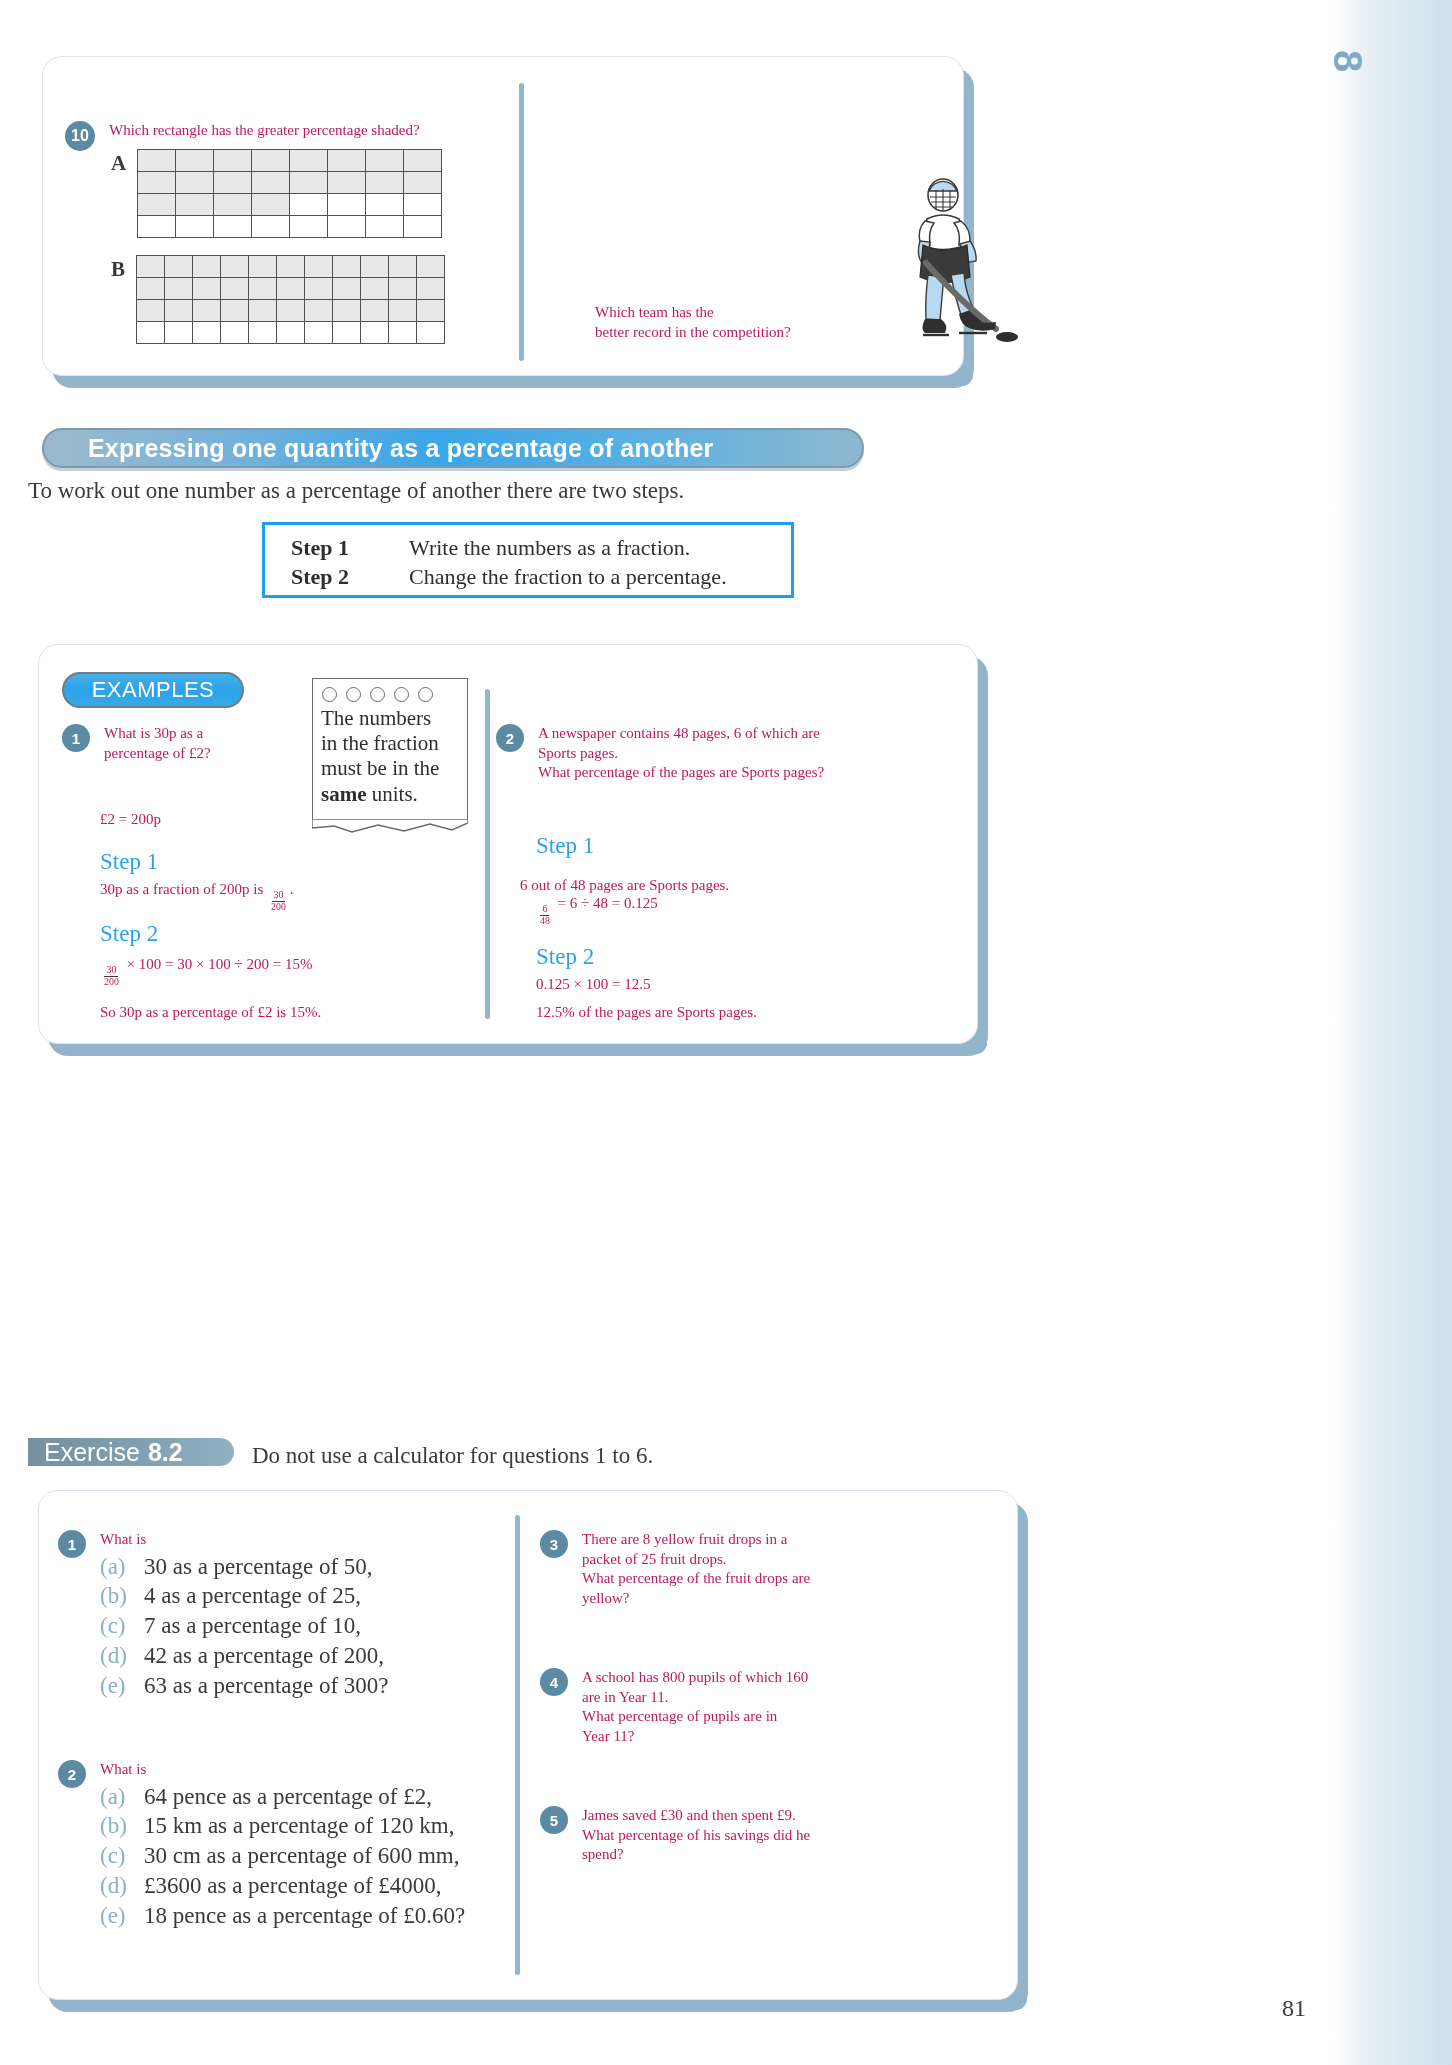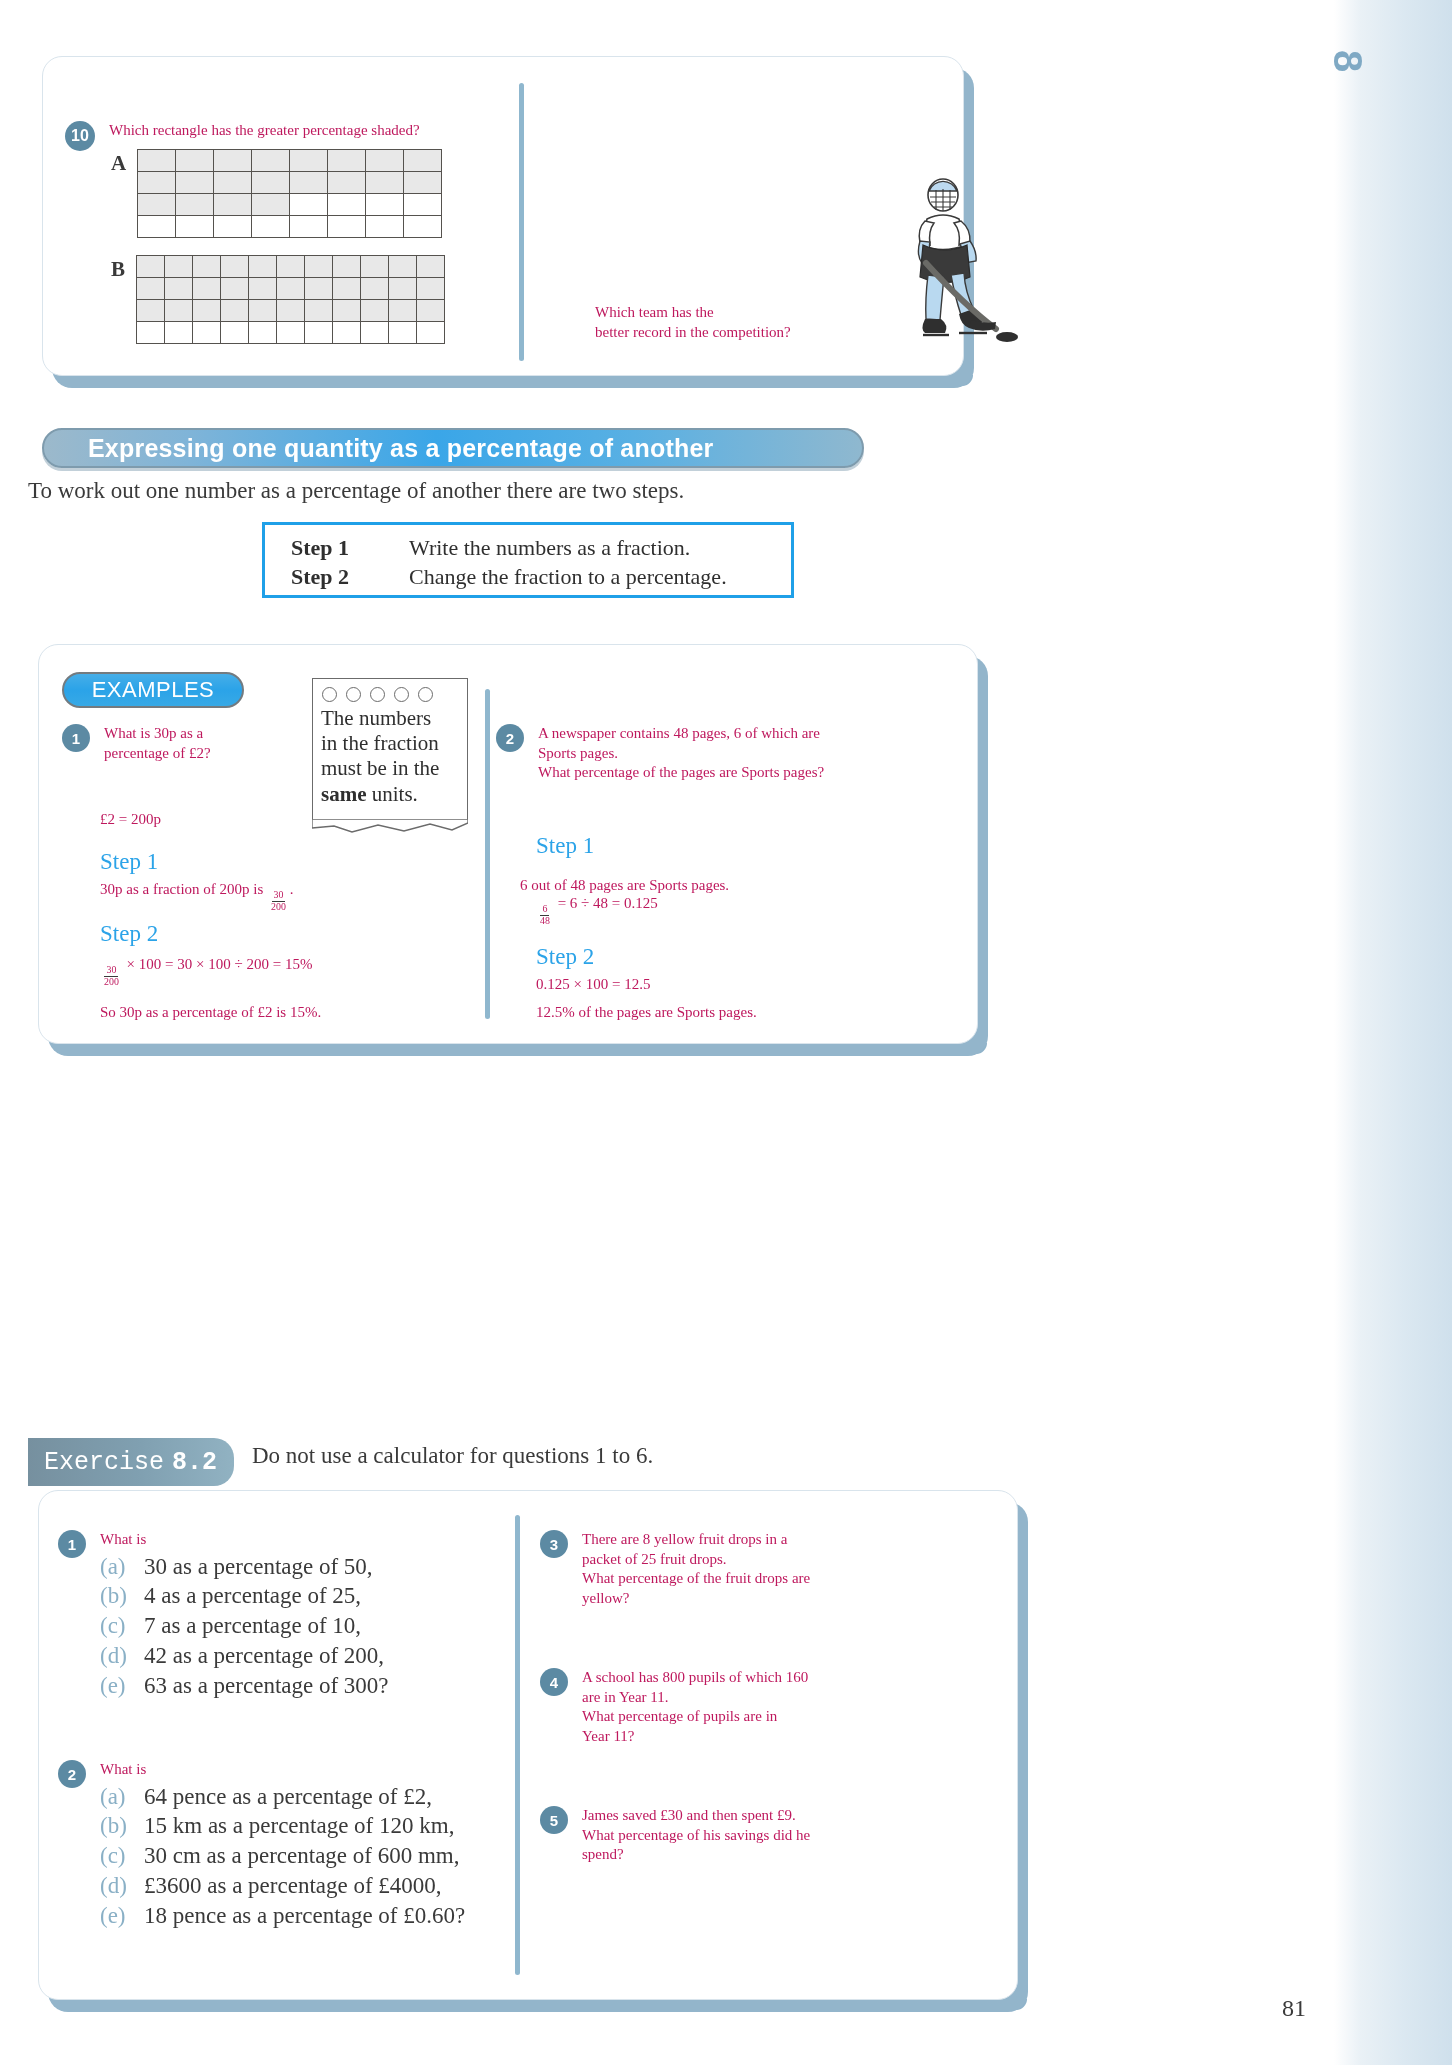--- a/index.html
+++ b/index.html
@@ -163,25 +163,25 @@
   .steplabel { color:#2ba3e8; font-size:23px; }
 
   
   .frac { display:inline-flex; flex-direction:column; align-items:center;
           vertical-align:-0.45em; font-size:0.66em; line-height:1.02; margin:0 2px; }
   .frac .num { border-bottom:1.3px solid #3a3a3a; padding:0 2px; }
   .frac .den { padding:0 2px; }
 
   
   #exheader {
-    position:absolute; left:28px; top:1438px; width:206px; height:48px;
+    position:absolute; left:28px; top:1438px; width:206px; height:28px;
     border-radius:0 20px 20px 0;
     background:linear-gradient(to right,#76909f 0%, #80a0b1 55%, #91b2c2 100%);
     display:flex; align-items:center; padding-left:16px;
-    color:#ffffff; font-family:Liberation Mono, monospace; font-size:25px;
+    color:#ffffff; font-family:Liberation Sans, sans-serif; font-size:25px;
   }
   #exheader .exnum { font-weight:bold; margin-left:8px; }
   #exnote {
     position:absolute; left:252px; top:1443px;
     font-size:23px; color:#3a3a3a;
   }
 
   
   #exlist { left:38px; top:1490px; width:980px; height:510px; }
 

